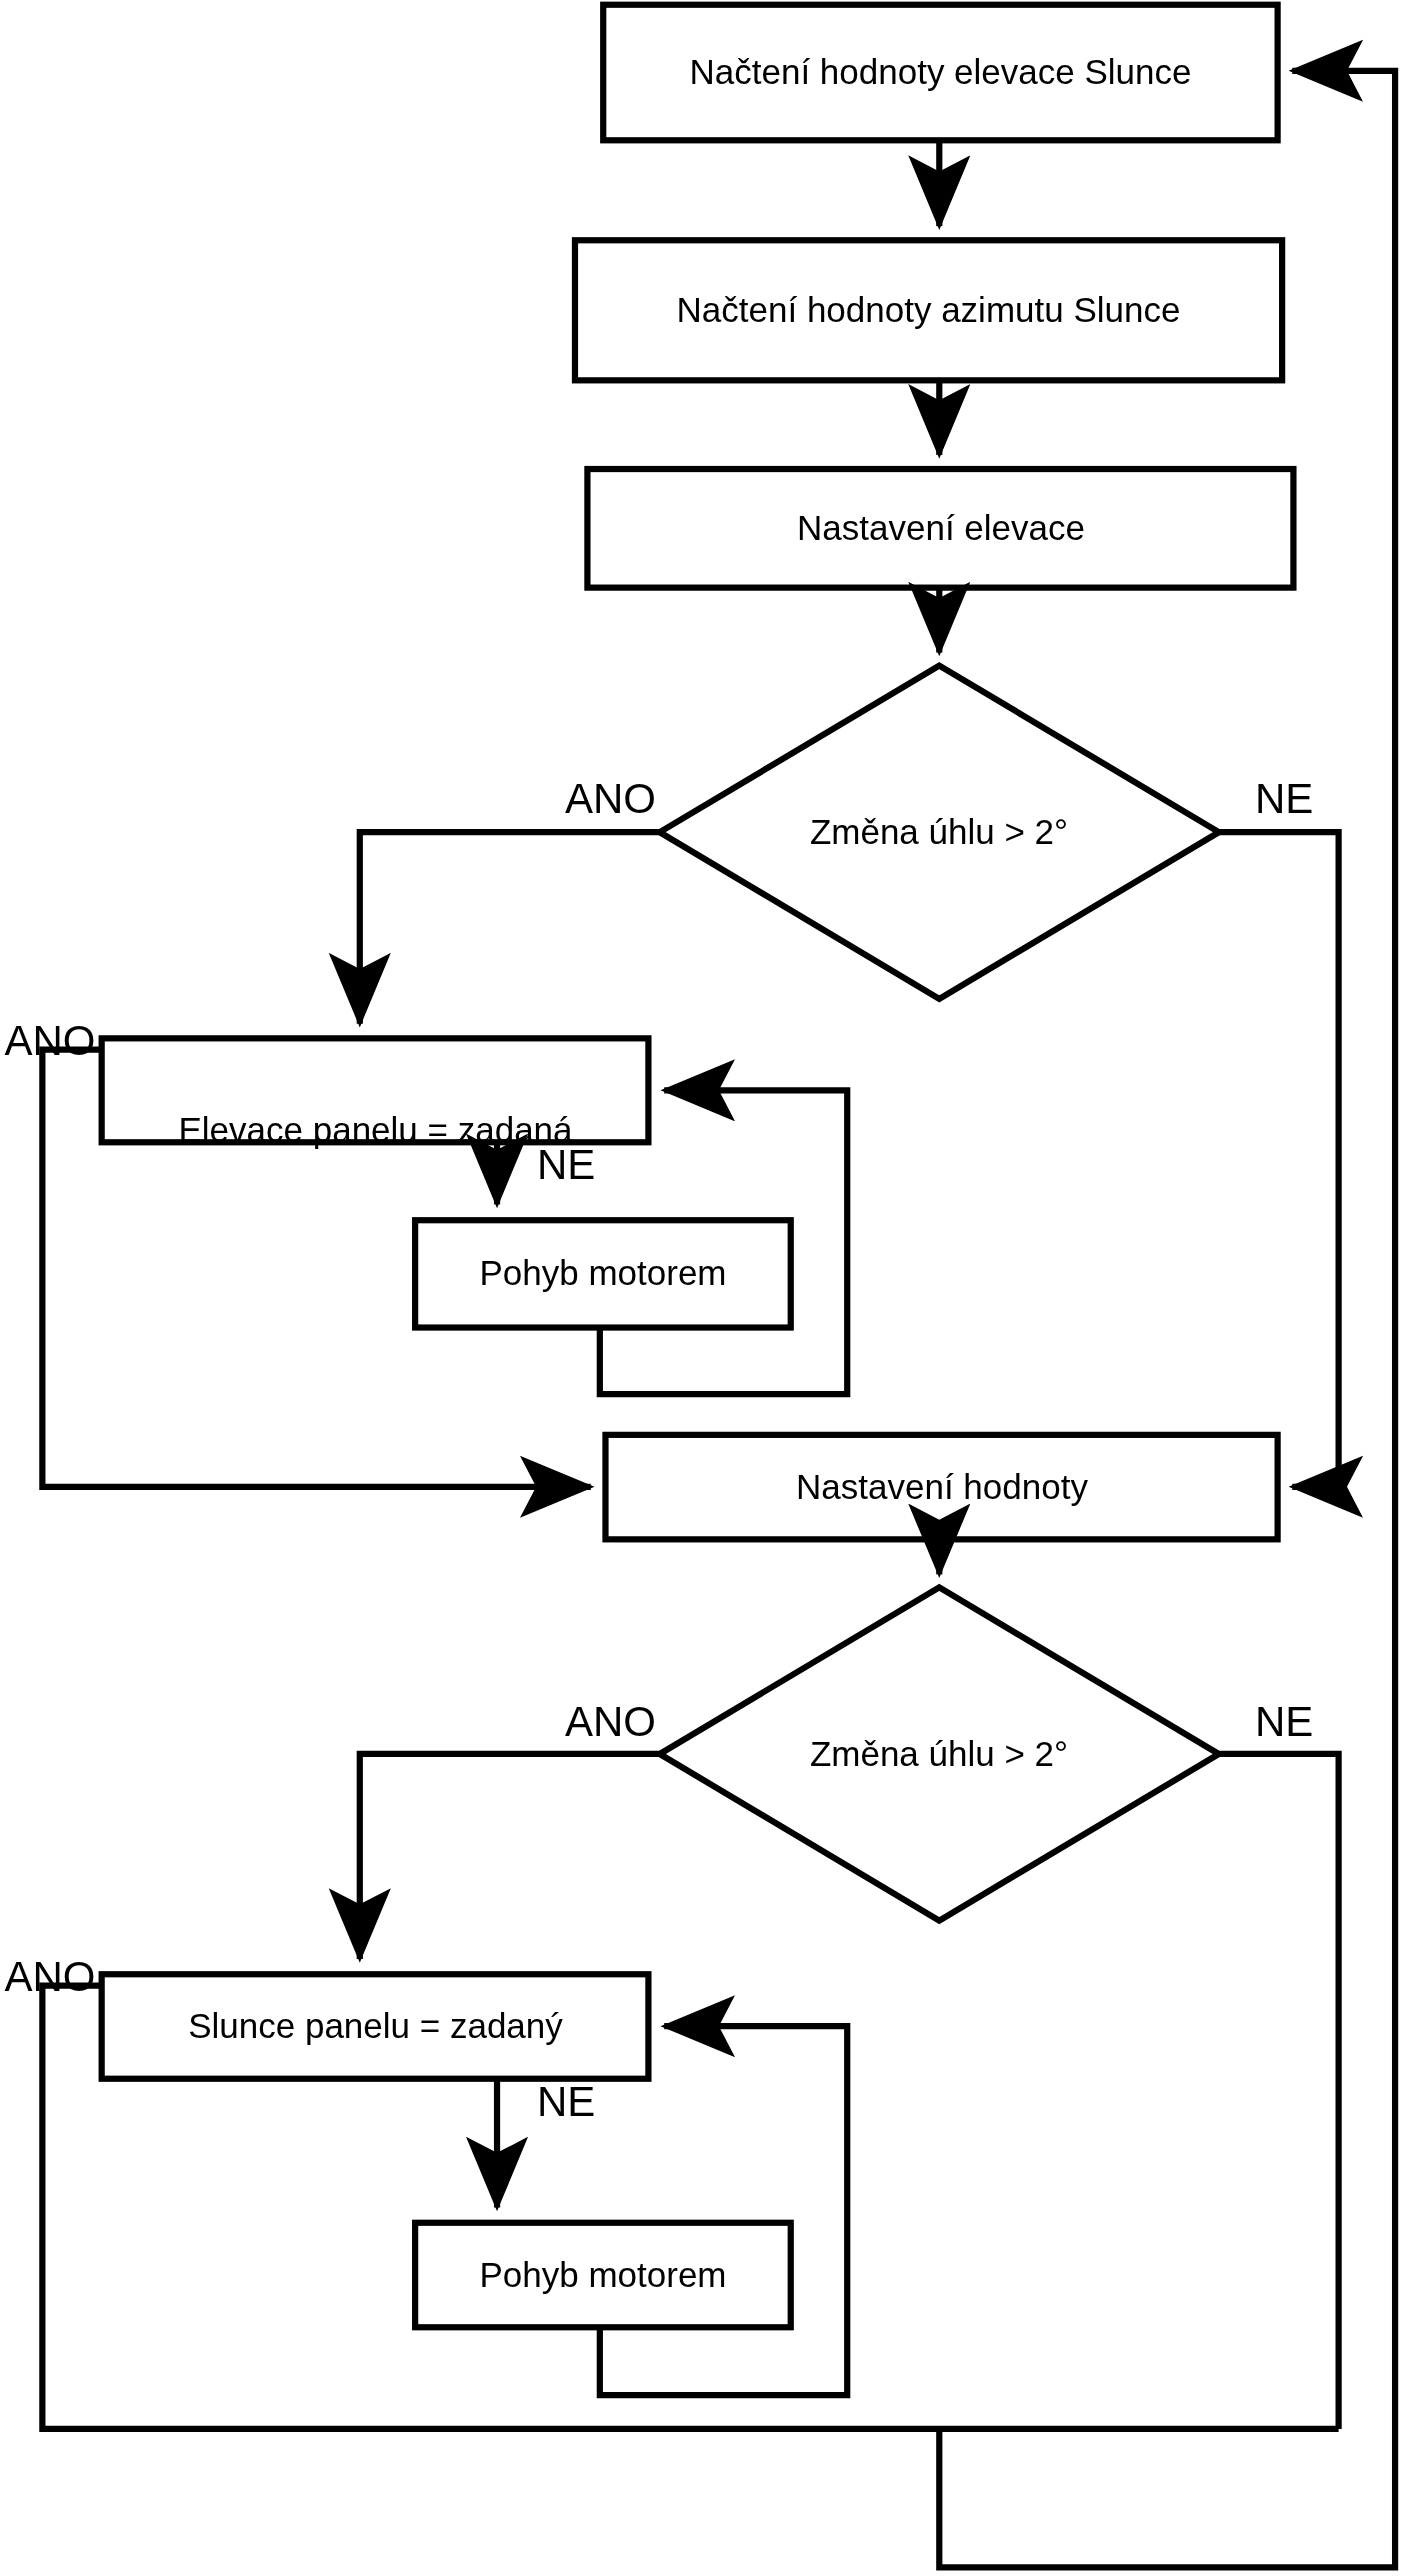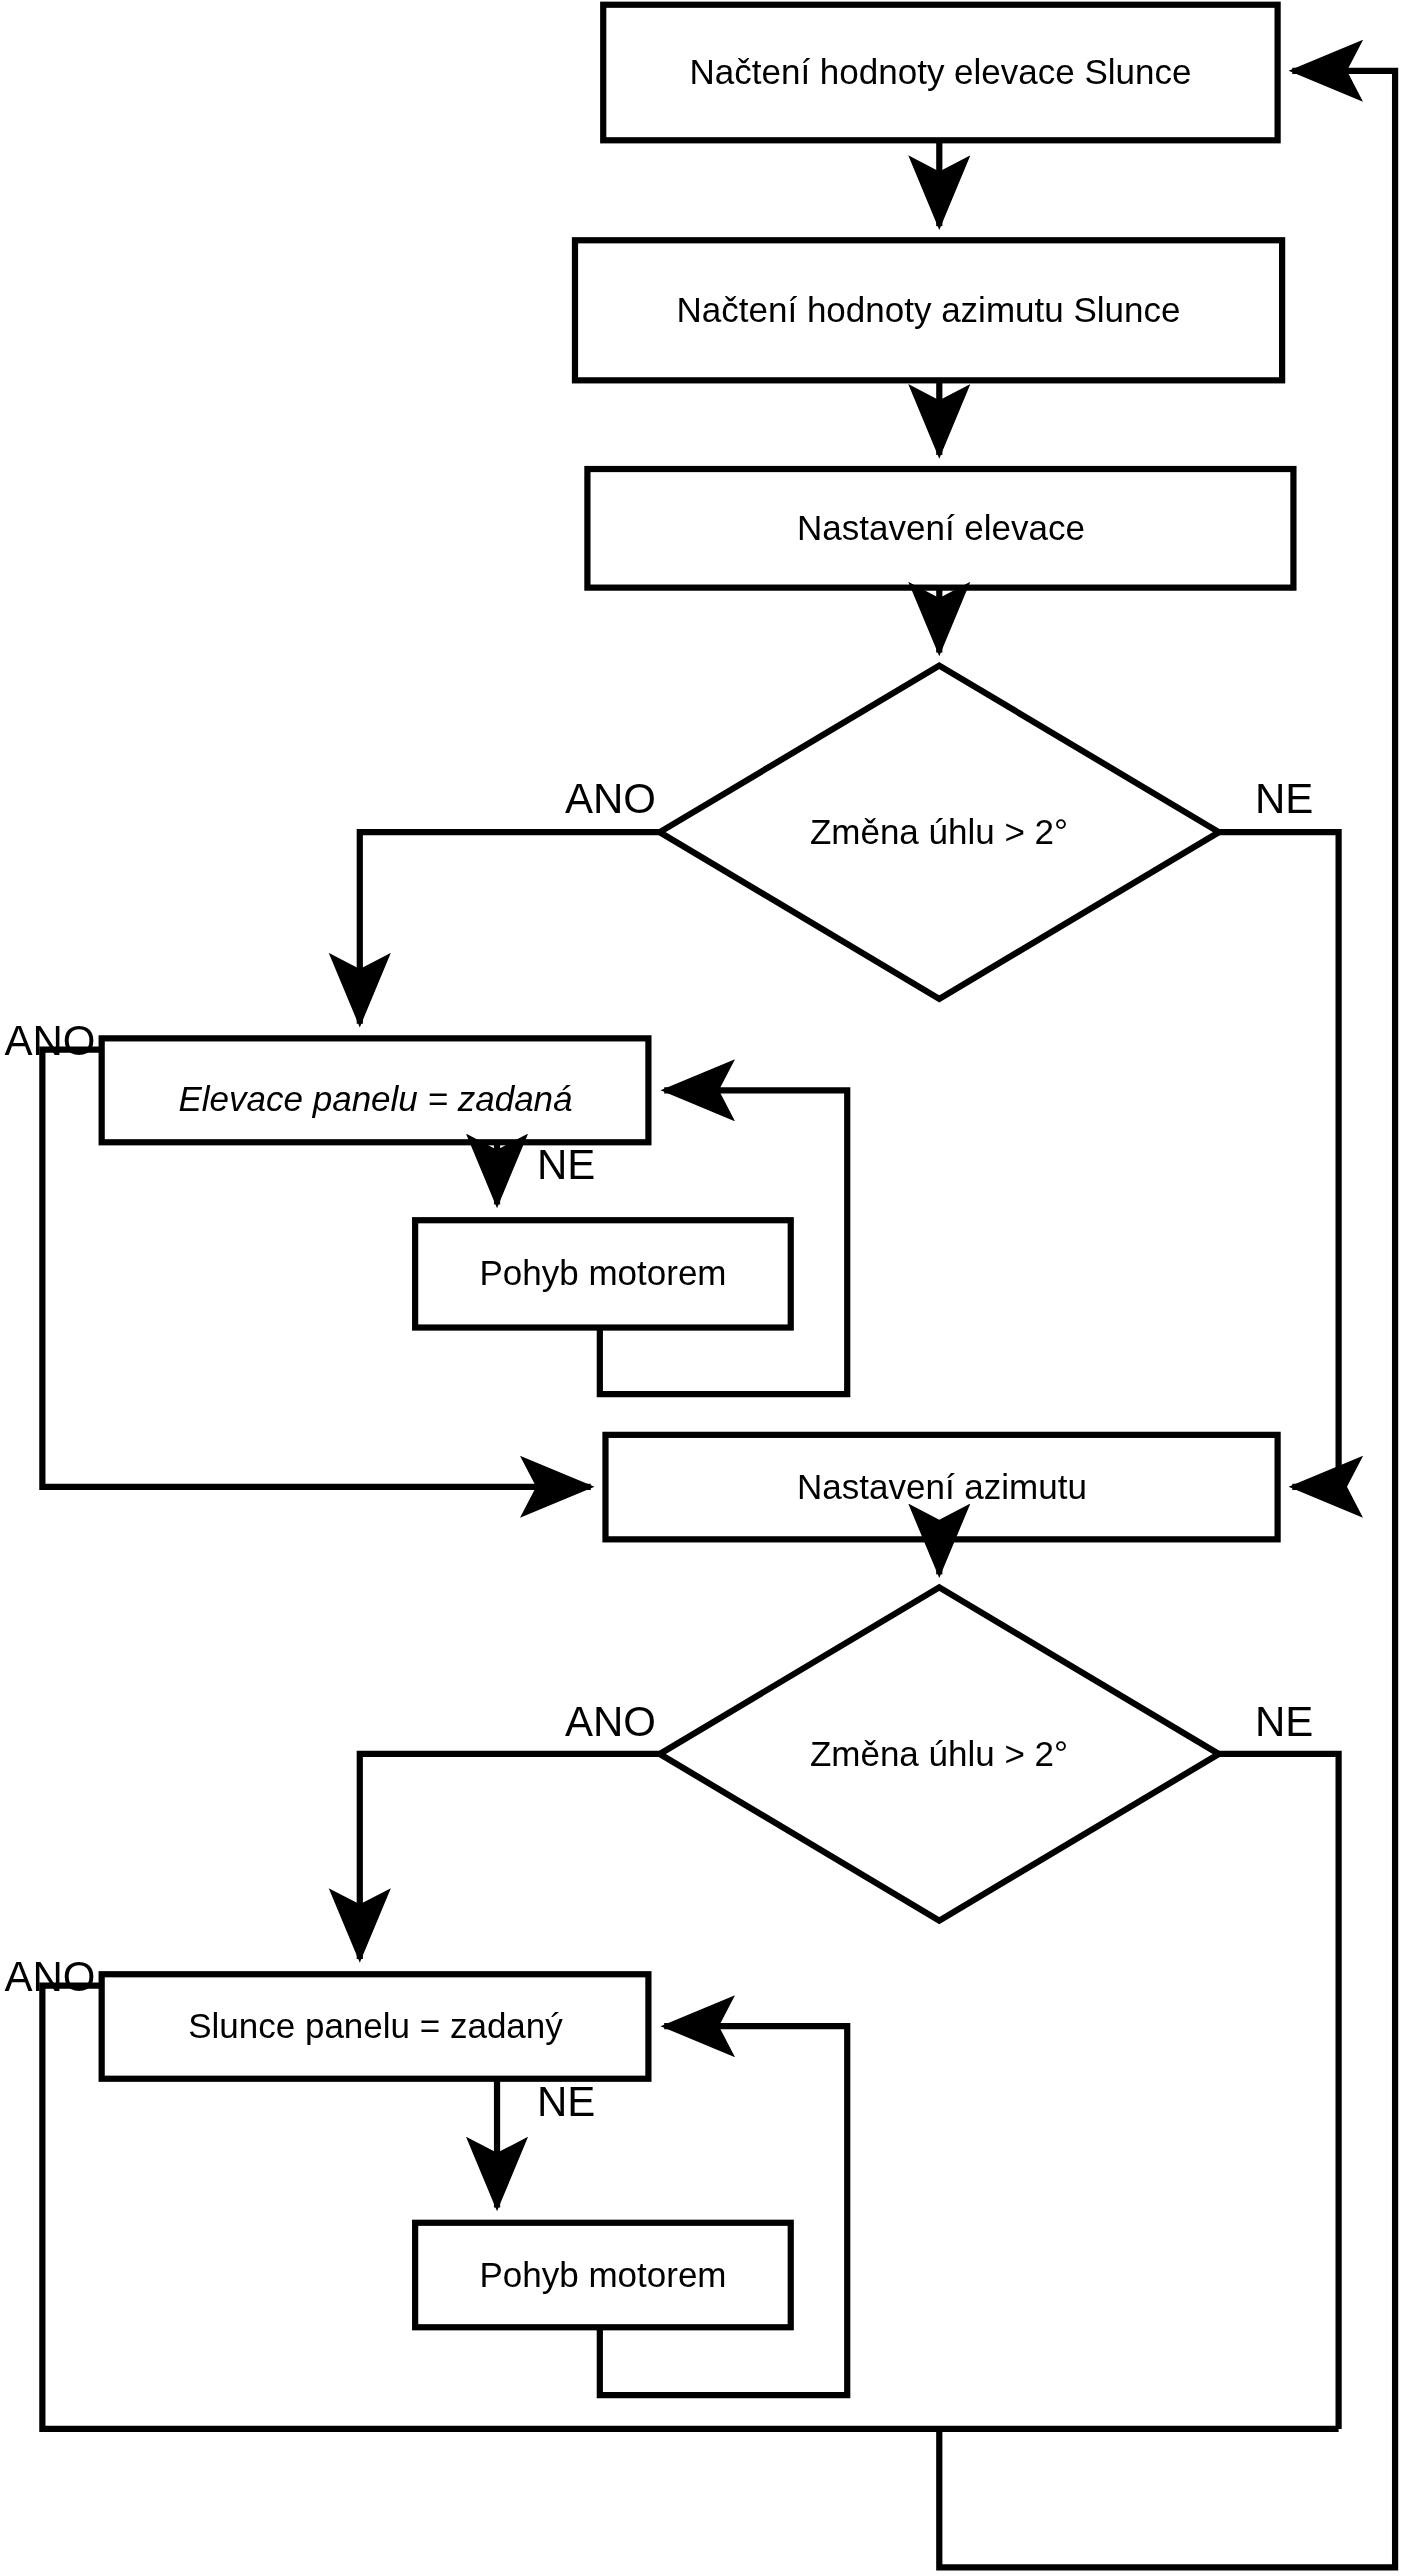--- a/index.html
+++ b/index.html
@@ -88,25 +88,25 @@
   </svg>
 
   <div class="nodeText" style="left:603px;top:4.5px;width:675px;height:136px;">Načtení hodnoty elevace Slunce</div>
 
   <div class="nodeText" style="left:588px;top:469px;width:706px;height:119px;">Nastavení elevace</div>
 
   <div class="nodeText" style="left:575px;top:240px;width:707px;height:140px;">Načtení hodnoty azimutu Slunce</div>
 
   <div class="nodeText" style="left:716px;top:798px;width:446px;height:68px;">Změna úhlu &gt; 2°</div>
 
-  <div class="nodeText" style="left:102px;top:1047px;width:547px;height:104px;font-style:italic;">Elevace panelu = zadaná</div>
+  <div class="nodeText" style="left:102px;top:1078px;width:547px;height:104px;">Elevace panelu = zadaná</div>
 
   <div class="nodeText" style="left:415px;top:1220px;width:376px;height:107px;">Pohyb motorem</div>
 
-  <div class="nodeText" style="left:606px;top:1435px;width:672px;height:105px;">Nastavení azimutu</div>
+  <div class="nodeText" style="left:606px;top:1435px;width:672px;height:105px;">Nastavení hodnoty</div>
 
   <div class="nodeText" style="left:716px;top:1720px;width:446px;height:68px;">Změna úhlu &gt; 2°</div>
 
   <div class="nodeText" style="left:102px;top:1974px;width:547px;height:105px;">Slunce panelu = zadaný</div>
 
   <div class="nodeText" style="left:415px;top:2223px;width:376px;height:105px;">Pohyb motorem</div>
 
   <div class="edgeLabel" style="left:565px;top:775px;">ANO</div>
 
   <div class="edgeLabel" style="left:1255px;top:775px;">NE</div>

